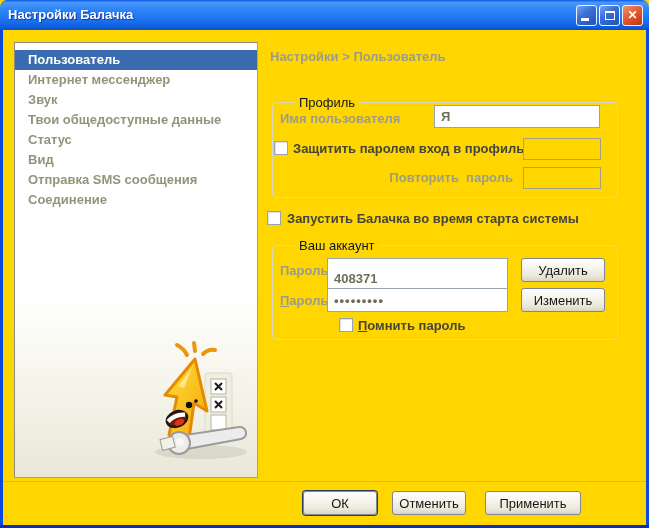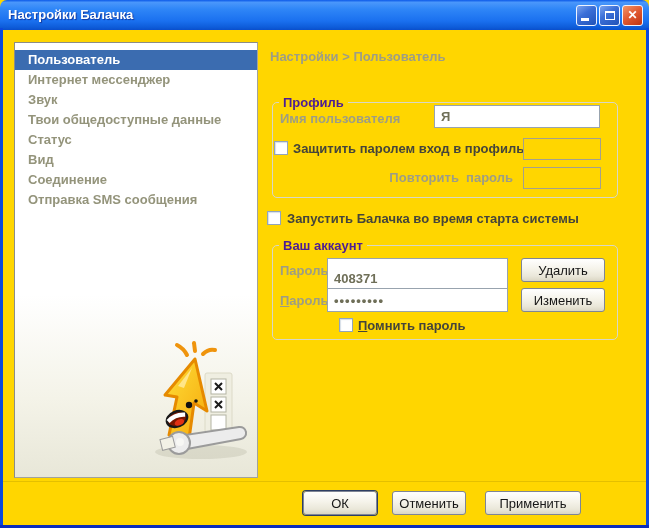--- a/index.html
+++ b/index.html
@@ -46,21 +46,21 @@
   }
   .menu li.selected { background:#3b6cb0; color:#ffffff; }
   .mascot { position:absolute; right:4px; bottom:14px; }
 
   
   .breadcrumb { position:absolute; left:270px; top:49px; font-size:13px; font-weight:bold; color:#9d9d85; }
 
   fieldset {
     position:absolute; border:1px solid #d8d7c6; border-radius:5px; pointer-events:none;
   }
-  fieldset legend { margin-left:6px; padding:0 4px; font-size:13px; font-weight:bold; color:#4c1d95; }
+  fieldset legend { margin-left:22px; padding:0 4px; font-size:13px; font-weight:normal; color:#0f172a; }
   .fs-profile { left:272px; top:95px;  width:346px; height:103px; }
   .fs-account { left:272px; top:238px; width:346px; height:102px; }
 
   .lbl { position:absolute; font-size:13px; font-weight:bold; color:#9d9d85; white-space:pre; }
   .lbl-dark { color:#45453a; }
 
   input.field {
     position:absolute; font-family:"Liberation Sans",sans-serif; font-size:13px; font-weight:bold;
     color:#6f6f58; background:#ffffff; border:1px solid #98a3ae; padding:0 6px; outline:none;
   }
@@ -105,22 +105,22 @@
   </div>
 
   <div class="sidebar">
     <ul class="menu">
       <li class="selected">Пользователь</li>
       <li>Интернет мессенджер</li>
       <li>Звук</li>
       <li>Твои общедоступные данные</li>
       <li>Статус</li>
       <li>Вид</li>
+      <li>Отправка SMS сообщения</li>
       <li>Соединение</li>
-      <li>Отправка SMS сообщения</li>
     </ul>
 
     <svg class="mascot" width="114" height="124" viewBox="0 0 114 124">
       <ellipse cx="62" cy="113" rx="46" ry="7" fill="rgba(60,60,30,0.10)"></ellipse>
 
       <g>
         <rect x="66" y="34" width="27" height="59" rx="2" fill="#efeee1" stroke="#dcdac7"></rect>
         <rect x="72" y="40" width="15" height="15" fill="#fff" stroke="#b4b4a4"></rect>
         <path d="M76,44 l7,7 M83,44 l-7,7" stroke="#1c1c1c" stroke-width="2"></path>
         <rect x="72" y="58" width="15" height="15" fill="#fff" stroke="#b4b4a4"></rect>

